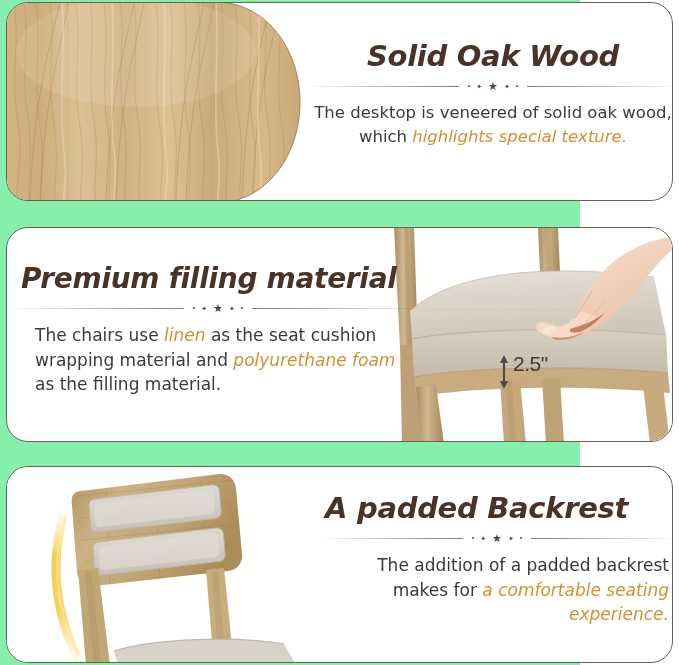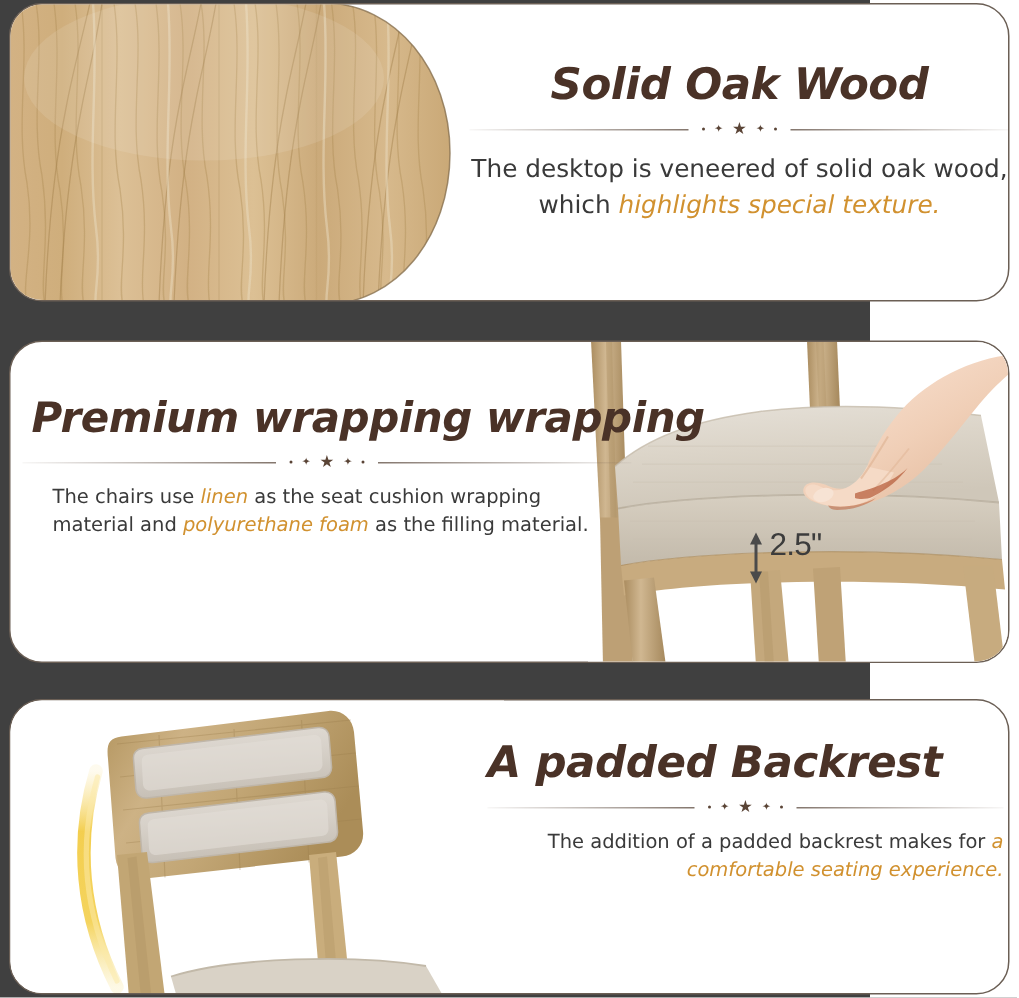--- a/index.html
+++ b/index.html
@@ -13,21 +13,21 @@
     font-family: "Liberation Sans", sans-serif;
     overflow: hidden;
     position: relative;
   }
 
   .page {
     position: absolute;
     left: 0; top: 0;
     width: 580px;
     height: 665px;
-    background: #404040;
+    background: #86efac;
   }
 
   
   .card {
     position: absolute;
     background: #ffffff;
     border: 1px solid #6b5f55;
     border-radius: 22px;
     overflow: hidden;
     box-sizing: border-box;
@@ -85,21 +85,21 @@
   .dot-sm {
     width: 2px; height: 2px; border-radius: 50%;
     background: #5a4436; display: block;
   }
   .star-sm { font-size: 7px; color: #5a4436; display: block; line-height: 1; }
   .star-lg { font-size: 11px; color: #5a4436; display: block; line-height: 1; }
 
   
   .body-copy {
     font-family: "DejaVu Sans", sans-serif;
-    font-size: 13px;
+    font-size: 17px;
     line-height: 1.42;
     color: #3a3a3a;
     margin: 0;
   }
   #text-1 .body-copy { text-align: center; font-size: 16.5px; }
   #text-2 .body-copy { text-align: left; padding-left: 20px; padding-right: 24px; }
   #text-3 .body-copy { text-align: right; padding-left: 18px; }
   .accent {
     color: #d1912f;
     font-style: italic;
@@ -321,21 +321,21 @@
           </g>
         </g>
 
         <path d="M 0 0 L 259 0 C 271 0 281 10 281 22 L 281 195 C 281 207 271 217 259 217 L 0 217" fill="none" stroke="#6b5f55" stroke-width="1.2"></path>
       </svg>
 
       <div style="position:absolute; left:121px; top:125px; font-family:'Liberation Sans',sans-serif; font-size:21px; color:#3c3c3c; letter-spacing:-0.5px;">2.5"</div>
     </div>
 
     <div class="text-block" id="text-2">
-      <div class="heading">Premium wrapping wrapping</div>
+      <div class="heading">Premium filling material</div>
 
       <div class="divider">
         <span class="rule"></span>
         <span class="orn">
           <span class="dot-sm"></span>
           <span class="star-sm">✦</span>
           <span class="star-lg">★</span>
           <span class="star-sm">✦</span>
           <span class="dot-sm"></span>
         </span>

